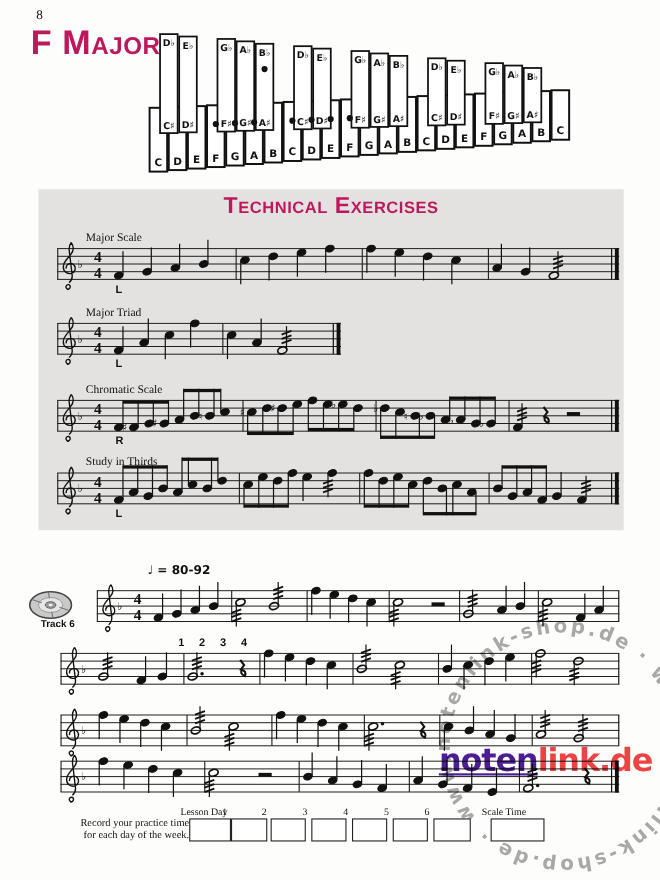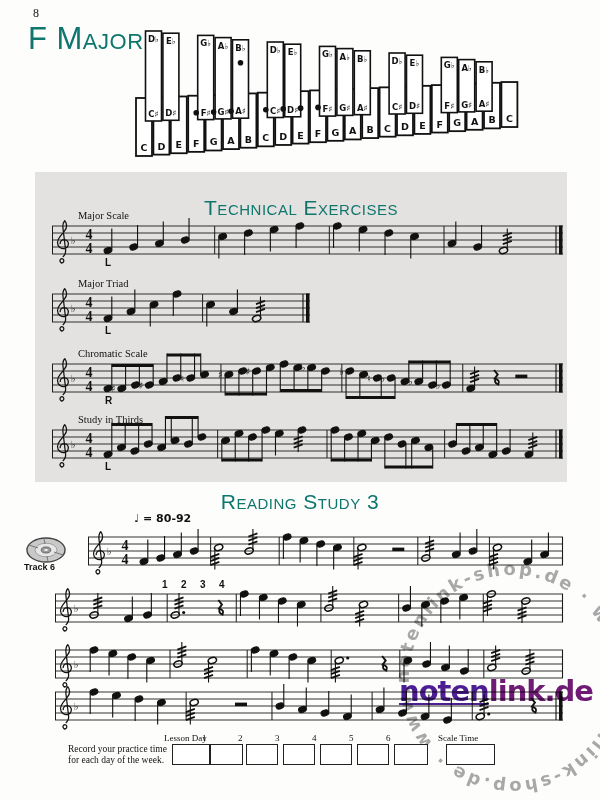--- a/index.html
+++ b/index.html
@@ -1,35 +1,35 @@
 <!DOCTYPE html>
 <html><head>
 <meta charset="utf-8">
 <style>
   html,body{margin:0;padding:0;background:#888;}
   #page{position:relative;width:600px;height:800px;background:#fdfdfc;overflow:hidden;
         font-family:"Liberation Serif",serif;color:#111;}
   .abs{position:absolute;}
-  .sc{font-variant:small-caps;font-weight:normal;font-family:"Liberation Sans",sans-serif;letter-spacing:.5px;color:#0f766e;}
+  .sc{font-variant:small-caps;font-weight:bold;font-family:"Liberation Sans",sans-serif;letter-spacing:.5px;color:#be185d;}
   #page-number{left:33px;top:6px;font-size:12px;font-family:"Liberation Serif",serif;}
   #main-title{left:28px;top:22px;font-size:31px;line-height:34px;}
   #te-panel{left:35px;top:172px;width:532px;height:310px;background:#e3e2e0;}
-  #te-title{left:35px;top:176px;width:532px;text-align:center;font-size:21px;margin-top:20px;}
+  #te-title{left:35px;top:176px;width:532px;text-align:center;font-size:21px;}
   #rs-title{left:0px;top:490px;width:600px;text-align:center;font-size:21px;}
   #tempo{left:134px;top:512px;font-family:"DejaVu Sans",sans-serif;font-weight:bold;font-size:11px;color:#111;}
   .count-num{font-family:"Liberation Sans",sans-serif;font-weight:bold;font-size:10px;color:#111;}
-  #track-label{left:24px;top:562px;width:44px;text-align:left;font-family:"Liberation Sans",sans-serif;font-weight:bold;font-size:9px;}
+  #track-label{left:24px;top:562px;width:44px;text-align:right;font-family:"Liberation Sans",sans-serif;font-weight:bold;font-size:9px;}
   svg{position:absolute;left:0;top:0;}
   .syslabel{font-family:"Liberation Serif",serif;font-size:10.5px;fill:#111;}
   .stick{font-family:"Liberation Sans",sans-serif;font-weight:bold;font-size:10px;fill:#111;}
   .tsig{font-family:"Liberation Serif",serif;font-weight:bold;font-size:14px;fill:#111;text-anchor:middle;}
   .accg{font-family:"DejaVu Sans",sans-serif;font-size:10px;fill:#111;text-anchor:middle;}
   .keylb{font-family:"DejaVu Sans",sans-serif;font-weight:bold;fill:#111;text-anchor:middle;}
   
-  #practice-note{left:68px;top:744px;width:104px;text-align:left;font-size:9.5px;line-height:11px;}
+  #practice-note{left:68px;top:744px;width:104px;text-align:right;font-size:9.5px;line-height:11px;}
   .pr-label{position:absolute;top:733px;font-size:9px;text-align:left;font-family:"Liberation Serif",serif;}
   .pr-box{position:absolute;top:744px;height:19px;border:1.6px solid #222;background:#fff;}
   
   #wm-svg{mix-blend-mode:multiply;}
   #logo{left:399px;top:674px;font-family:"DejaVu Sans",sans-serif;font-weight:bold;font-size:29px;
         letter-spacing:-1px;mix-blend-mode:multiply;white-space:nowrap;}
 </style>
 </head>
 <body>
 
@@ -134,21 +134,20 @@
       <text x="311.79999999999995" y="103.54" class="keylb" font-size="9.5">F</text>
       <text x="329.2" y="102.16" class="keylb" font-size="9.5">G</text>
       <text x="346.59999999999997" y="100.78" class="keylb" font-size="9.5">A</text>
       <text x="364" y="99.4" class="keylb" font-size="9.5">B</text>
       <text x="381.4" y="98.02000000000001" class="keylb" font-size="9.5">C</text>
     </svg>
 
   <div class="abs" id="te-panel"></div>
   <div class="abs sc" id="te-title">Technical Exercises</div>
 
-  <div class="abs sc" id="rs-title">Reading Study 3</div>
 
   <div class="abs" id="tempo">
     <span>♩</span>
     <span>= 80-92</span>
   </div>
 
   <span class="abs count-num" style="left:162px;top:579px;">1</span>
   <span class="abs count-num" style="left:181px;top:579px;">2</span>
   <span class="abs count-num" style="left:200px;top:579px;">3</span>
   <span class="abs count-num" style="left:219px;top:579px;">4</span>
@@ -704,21 +703,21 @@
   <svg id="wm-svg" width="600" height="800" viewBox="0 0 600 800">
     <defs>
         <path id="wmpath" d="M433,744 A103,103 0 1 1 591,744 A103,103 0 0 1 433,744"></path>
       </defs>
     <text font-family="DejaVu Sans, sans-serif" font-weight="bold" font-size="18" letter-spacing="2" fill="#9b9b9b" opacity="0.85">
       <textPath id="wm-textpath" href="#wmpath" textLength="635">www.notenlink-shop.de · www.notenlink-shop.de ·</textPath>
     </text>
   </svg>
 
   <div class="abs" id="logo">
-    <span id="logo-black" style="color: #4c1d95; text-decoration: underline;">noten</span><span id="logo-red" style="color: #701a75;">link.de</span>
+    <span id="logo-black" style="color: #4c1d95; text-decoration: underline;">noten</span><span id="logo-red" style="color: #ef4444;">link.de</span>
   </div>
 
   <div class="abs" id="practice-note">
     <div>Record your practice time</div>
     <div>for each day of the week.</div>
   </div>
   <div id="practice-row">
       <div class="pr-label" style="left: 164px; width: 52px;">Lesson Day</div>
       <div class="pr-box" style="left: 172px; width: 36px;"></div>
       <div class="pr-label" style="left: 202px; width: 47px;">1</div>

